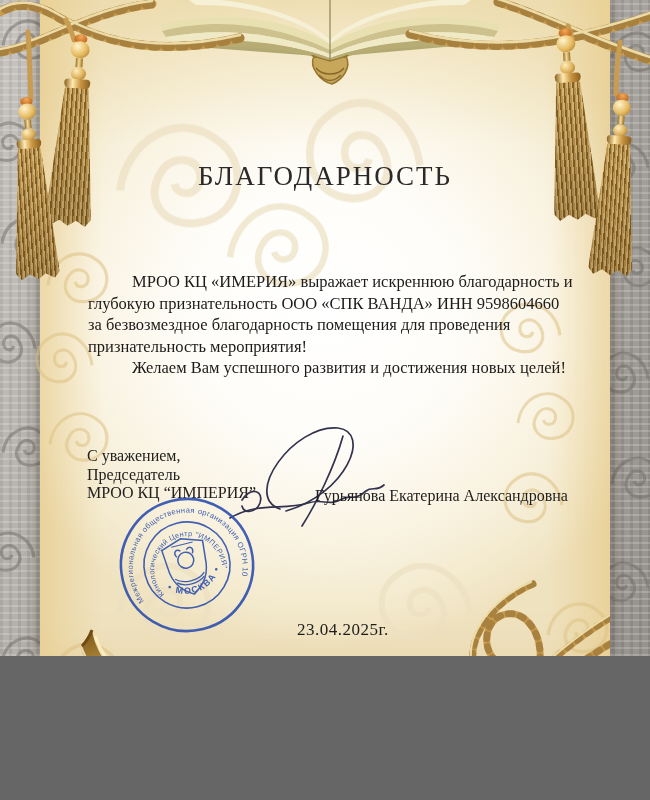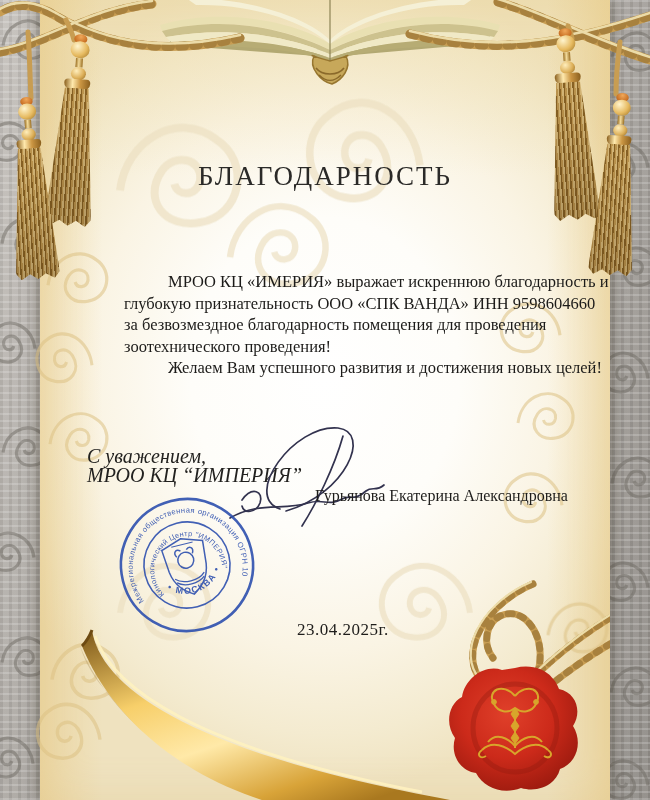--- a/index.html
+++ b/index.html
@@ -1,17 +1,17 @@
 <!DOCTYPE html>
 <html><head>
 <meta charset="utf-8">
 <style>
   html,body{margin:0;padding:0;background:#666;}
   .scene{
-    position:relative;width:650px;height:800px;overflow:hidden;
+    position:relative;width:650px;height:656px;overflow:hidden;
     font-family:"Liberation Serif","DejaVu Serif",serif;
     background:linear-gradient(100deg,#c6c2bd 0%,#a8a49f 22%,#d2cfca 48%,#b2aea9 70%,#8f8b86 100%);
   }
   
   .frame-texture{
     position:absolute;inset:0;
     background:
       repeating-linear-gradient(0deg,rgba(255,255,255,.18) 0 2px,rgba(0,0,0,0) 2px 7px),
       repeating-linear-gradient(90deg,rgba(0,0,0,.05) 0 3px,rgba(255,255,255,.06) 3px 9px);
   }
@@ -31,25 +31,25 @@
   .ornaments{position:absolute;inset:0;pointer-events:none;}
   
   .title{
     position:absolute;left:0;right:0;top:161px;text-align:center;
     font-size:27px;letter-spacing:2px;color:#2b2a28;font-weight:400;
   }
   .body-text{
     position:absolute;left:88px;top:271px;width:490px;
     font-size:16.5px;line-height:21.5px;color:#1c1b19;
   }
-  .body-text .line{white-space:nowrap;margin-left:36px;}
+  .body-text .line{white-space:nowrap;}
   .line.indent{padding-left:44px;}
   .signoff{
     position:absolute;left:87px;top:447px;
-    font-size:20px;line-height:18.5px;color:#22211f;font-style:italic;
+    font-size:16px;line-height:18.5px;color:#22211f;
   }
   .signer-name{
     position:absolute;left:315px;top:487px;
     font-size:16px;color:#1e1d1b;white-space:nowrap;
   }
   .date{
     position:absolute;left:297px;top:620px;
     font-size:17px;color:#1e1d1b;letter-spacing:.5px;
   }
   
@@ -217,26 +217,27 @@
     <div class="t-collar"></div>
     <div class="t-fringe"></div>
   </div>
 
   <div class="title">БЛАГОДАРНОСТЬ</div>
 
   <div class="body-text">
     <div class="line indent">МРОО КЦ «ИМЕРИЯ» выражает искреннюю благодарность и</div>
     <div class="line">глубокую признательность ООО «СПК ВАНДА» ИНН 9598604660</div>
     <div class="line">за безвозмездное благодарность помещения для проведения</div>
-    <div class="line">зоотехнического проведения!</div>
+    <div class="line">признательность мероприятия!</div>
     <div class="line indent">Желаем Вам успешного развития и достижения новых целей!</div>
   </div>
 
   <div class="signoff">
     <div>С уважением,</div>
+    <div>Председатель</div>
     <div>МРОО КЦ “ИМПЕРИЯ”</div>
   </div>
 
   <svg class="signature" viewBox="0 0 175 125">
     <g fill="none" stroke="#32324e" stroke-width="1.7" stroke-linecap="round">
       <path d="M20,94 C30,80 42,85 38,97 C34,107 22,108 20,100"></path>
       <path d="M58,103 C20,90 72,18 116,22 C150,26 124,88 64,105"></path>
       <path d="M121,30 C112,62 94,98 80,120"></path>
       <path d="M8,112 C38,95 60,105 86,97 C102,92 106,101 120,93 C128,88 132,96 144,85 C150,80 154,86 162,79"></path>
     </g>

